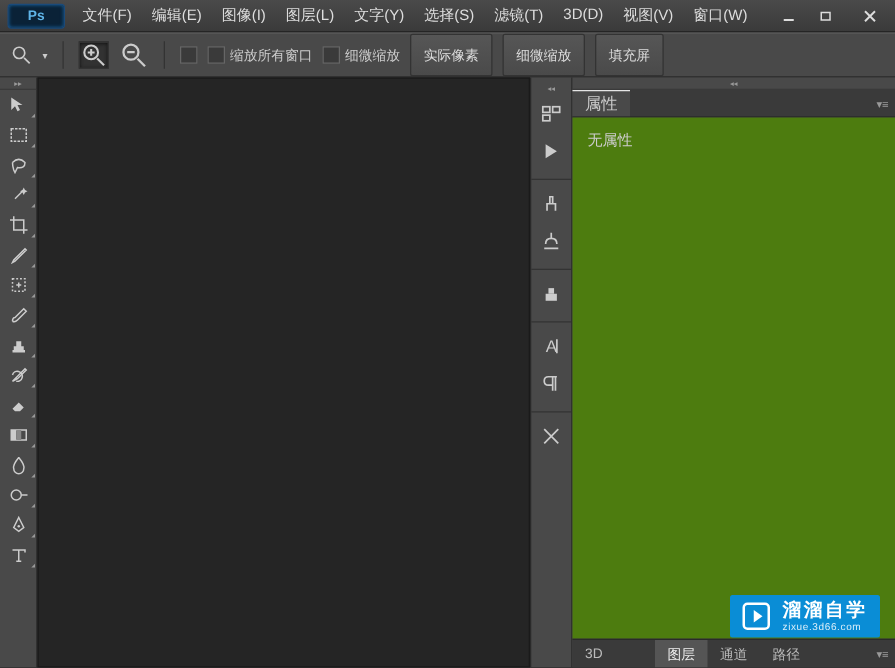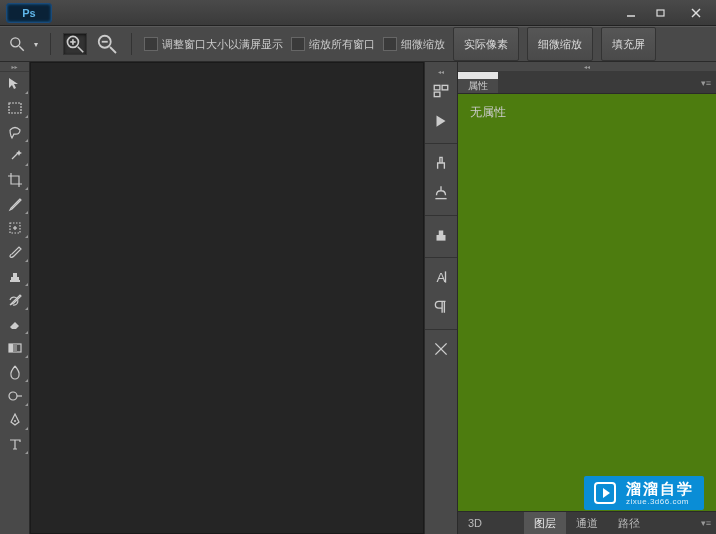--- a/index.html
+++ b/index.html
@@ -38,21 +38,21 @@
 
 .right-area { display: flex; }
 .mini-panel-col { width: 34px; background: #494949; border-left: 1px solid #2a2a2a; border-right: 1px solid #2a2a2a; display: flex; flex-direction: column; padding-top: 4px; }
 .mp-expand { height: 10px; display: flex; align-items: center; justify-content: center; color: #999; font-size: 6px; }
 .mp-icon { height: 30px; display: flex; align-items: center; justify-content: center; cursor: pointer; }
 .mp-sep { height: 8px; border-bottom: 1px solid #333; margin-bottom: 4px; }
 
 .right-panels { width: 258px; background: #494949; display: flex; flex-direction: column; }
 .panel-expand { height: 10px; display: flex; align-items: center; justify-content: center; color: #999; font-size: 6px; border-bottom: 1px solid #3a3a3a; }
 .panel-tabs { height: 22px; background: #3a3a3a; display: flex; align-items: stretch; border-bottom: 1px solid #2a2a2a; }
-.panel-tab { padding: 0 10px; color: #ccc; font-size: 10px; display: flex; align-items: center; background: #494949; border-top: 7px solid #e5e5e5; }
+.panel-tab { padding: 0 10px; color: #ccc; font-size: 13px; display: flex; align-items: center; background: #494949; border-top: 1px solid #e5e5e5; }
 .panel-menu-btn { margin-left: auto; width: 20px; display: flex; align-items: center; justify-content: center; color: #999; font-size: 9px; }
 .panel-body { flex: 1; background: #4d7c0f; padding: 10px 12px; color: #ccc; font-size: 12px; }
 
 .bottom-tabs { height: 23px; background: #3a3a3a; display: flex; align-items: stretch; border-top: 1px solid #2a2a2a; }
 .btab { padding: 0 10px; color: #bbb; font-size: 11px; display: flex; align-items: center; cursor: pointer; }
 .btab.active { background: #555; color: #eee; margin-left: 32px; }
 
 
 .watermark { position: absolute; right: 12px; bottom: 24px; height: 34px; background: #0a8dd6; border-radius: 2px; display: flex; align-items: center; padding: 0 10px; gap: 10px; color: #fff; }
 .watermark .play { width: 22px; height: 22px; border: 2px solid #fff; border-radius: 4px; display: flex; align-items: center; justify-content: center; }
@@ -63,20 +63,32 @@
 
 
 .ico { stroke: #ccc; fill: none; stroke-width: 1.2; }
 .ico-fill { fill: #ccc; stroke: none; }
 </style>
 </head>
 <body>
 
 <div class="titlebar">
   <div class="ps-logo">Ps</div>
+  <div class="menu">
+    <div class="menu-item">文件(F)</div>
+    <div class="menu-item">编辑(E)</div>
+    <div class="menu-item">图像(I)</div>
+    <div class="menu-item">图层(L)</div>
+    <div class="menu-item">文字(Y)</div>
+    <div class="menu-item">选择(S)</div>
+    <div class="menu-item">滤镜(T)</div>
+    <div class="menu-item">3D(D)</div>
+    <div class="menu-item">视图(V)</div>
+    <div class="menu-item">窗口(W)</div>
+  </div>
   <div class="window-controls">
     <div class="wbtn">
       <svg viewBox="0 0 12 12">
           <line x1="2" y1="9" x2="10" y2="9" stroke="#ddd" stroke-width="1.5"></line>
         </svg>
     </div>
     <div class="wbtn restore">
       <svg viewBox="0 0 12 12">
           <rect x="2" y="3" width="7" height="6" stroke="#ddd" fill="none" stroke-width="1.2"></rect>
         </svg>
@@ -110,21 +122,20 @@
   <div class="zoom-btn" style="background:transparent;border:none;">
     <svg viewBox="0 0 16 16">
         <circle cx="6.5" cy="6.5" r="4" class="ico"></circle>
         <line x1="10" y1="10" x2="14" y2="14" class="ico"></line>
         <line x1="4.5" y1="6.5" x2="8.5" y2="6.5" class="ico"></line>
       </svg>
   </div>
   <div class="sep"></div>
   <div class="checkbox-wrap">
     <div class="checkbox"></div>
-    <span>调整窗口大小以满屏显示</span>
   </div>
   <div class="checkbox-wrap">
     <div class="checkbox"></div>
     <span>缩放所有窗口</span>
   </div>
   <div class="checkbox-wrap">
     <div class="checkbox"></div>
     <span>细微缩放</span>
   </div>
   <div class="opt-button">实际像素</div>

